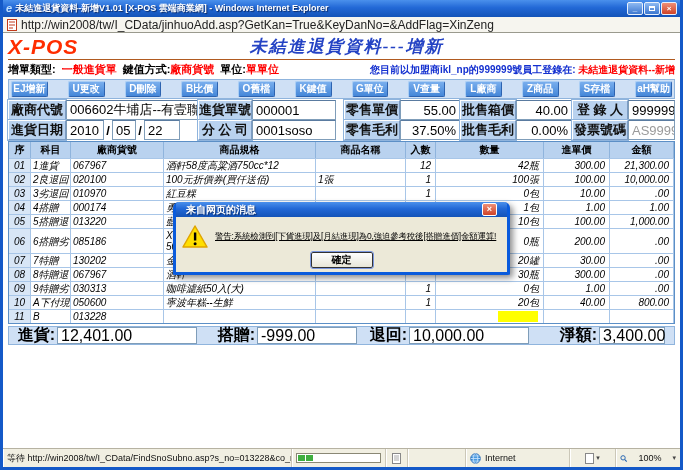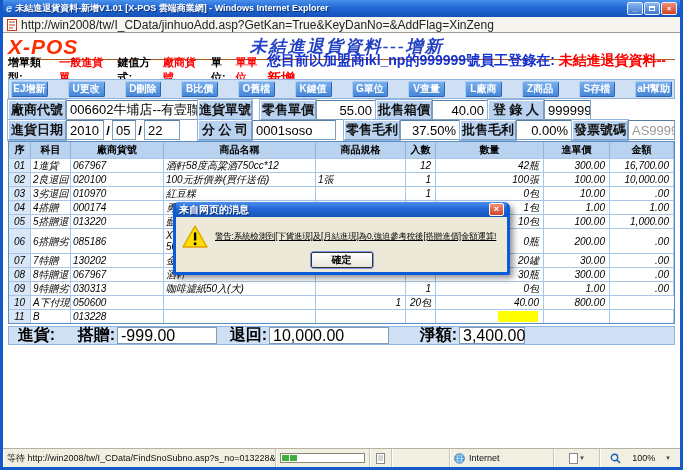--- a/index.html
+++ b/index.html
@@ -29,21 +29,21 @@
   
   .page{flex:1;background:#fff;padding:0 5px;position:relative;display:flex;flex-direction:column;}
   .pageheader{height:27px;display:flex;align-items:center;border-bottom:1px solid #b05a20;}
   .logo{color:#ff2d00;font-size:21px;font-weight:bold;font-style:italic;letter-spacing:1px;line-height:1;}
   .pagetitle{flex:1;text-align:center;color:#2443c4;font-weight:bold;font-style:italic;
     font-size:17px;letter-spacing:2px;font-family:"Liberation Serif","DejaVu Serif",serif;}
   .pageheader .spacer-r{width:60px;}
   .infoline{height:19px;display:flex;align-items:center;font-size:11px;font-weight:bold;color:#000;}
   .infoline .red{color:#f00;}
   .infoline .gap{width:6px;}
-  .login-info{margin-left:auto;font-size:14px;color:#1430d0;font-weight:bold;}
+  .login-info{margin-left:auto;font-size:10px;color:#1430d0;font-weight:bold;}
   .login-info .red{color:#f00;}
   
   .toolbar{height:20px;background:#cfe0f5;border:1px solid #8fb4dd;display:flex;gap:20px;
     padding:1px 2px;align-items:center;}
   .tbtn{flex:1;height:16px;border:1px solid #2d63b0;border-top-color:#a9cdf4;border-left-color:#a9cdf4;
     background:linear-gradient(#79aeed,#4587d8);color:#fff;font-size:10px;font-weight:bold;
     text-align:center;line-height:14px;border-radius:2px;cursor:pointer;white-space:nowrap;overflow:hidden;}
   
   .form{margin-top:1px;}
   .frow{height:20px;display:flex;align-items:stretch;font-size:13px;}
@@ -86,28 +86,28 @@
   .spane{height:100%;display:flex;align-items:center;padding:0 4px;border-right:1px solid #cbc7b8;
     box-shadow:inset 1px 0 0 #fff;white-space:nowrap;overflow:hidden;}
   .spane.main{flex:1;}
   .progress{width:94px;}
   .pbox{width:86px;height:10px;background:#fff;border:1px solid #8a8875;display:flex;gap:1px;padding:1px;}
   .pblock{width:7px;height:6px;background:#3fae3f;}
   .sp-small{width:22px;justify-content:center;}
   .sp-mid{width:58px;}
   .sp-net{width:104px;gap:4px;}
   .sp-right{width:46px;justify-content:center;gap:2px;}
-  .sp-zoom{width:80px;justify-content:center;gap:11px;border-right:none;}
+  .sp-zoom{width:64px;justify-content:center;gap:11px;border-right:none;}
   .arrow{font-size:7px;color:#444;}
   
   .dialog{position:absolute;left:170px;top:202px;width:337px;height:73px;z-index:20;
     border:3px solid #0a5bdc;border-top:none;border-radius:6px 6px 2px 2px;
     background:#ece9d8;box-shadow:3px 3px 6px rgba(0,0,0,.45);display:flex;flex-direction:column;}
   .dtitle{height:15px;flex:0 0 15px;border-radius:3px 3px 0 0;display:flex;align-items:center;
-    padding:0 3px;background:linear-gradient(180deg,#4a90ec 0%,#2268d6 45%,#1353b8 100%);color:#fff;}
+    padding:0 10px;background:linear-gradient(180deg,#4a90ec 0%,#2268d6 45%,#1353b8 100%);color:#fff;}
   .dtitle-text{font-size:10px;font-weight:bold;flex:1;text-shadow:1px 1px 1px rgba(0,0,20,.5);}
   .dclose{width:15px;height:13px;border:1px solid #fff;border-radius:2px;color:#fff;font-size:9px;
     line-height:11px;text-align:center;font-weight:bold;background:linear-gradient(#ef8f76,#cf4328);cursor:pointer;}
   .dbody{flex:1;display:flex;flex-direction:column;padding:4px 6px 4px 6px;}
   .dmsgrow{display:flex;align-items:center;flex:1;}
   .dmsg{margin-left:7px;font-size:8.5px;letter-spacing:-.2px;line-height:1.35;color:#000;white-space:nowrap;text-decoration:underline;}
   .dbtnrow{display:flex;justify-content:center;}
   .okbtn{width:62px;height:16px;font-size:10px;line-height:13px;text-align:center;color:#000;
     background:linear-gradient(#ffffff,#e8e6d8);border:1px solid #333;outline:1px solid #7a96df;
     border-radius:2px;font-weight:bold;cursor:pointer;}
@@ -174,20 +174,21 @@
         <div class="tbtn">Z商品</div>
         <div class="tbtn">S存檔</div>
         <div class="tbtn">aH幫助</div>
       </div>
 
     <div class="form">
       <div class="frow">
         <div class="flabel w58">廠商代號</div>
         <div class="finput w132">006602牛埔店--有壹聯(股</div>
         <div class="flabel w54">進貨單號</div>
+        <div class="finput w84">000001</div>
         <div class="w8"></div>
         <div class="flabel w56">零售單價</div>
         <div class="finput num w60">55.00</div>
         <div class="flabel w56">批售箱價</div>
         <div class="finput num w56">40.00</div>
         <div class="flabel w56">登 錄 人</div>
         <div class="finput w47">999999</div>
       </div>
       <div class="frow">
         <div class="flabel w58">進貨日期</div>
@@ -207,38 +208,38 @@
         <div class="flabel w56">發票號碼</div>
         <div class="finput w47 ghost">AS99999999</div>
       </div>
     </div>
 
     <div class="dtable">
       <div class="thead">
         <div>序</div>
         <div>科目</div>
         <div>廠商貨號</div>
+        <div>商品規格</div>
         <div>商品名稱</div>
-        <div>商品規格</div>
         <div>入數</div>
         <div>數量</div>
         <div>進單價</div>
         <div>金額</div>
       </div>
       <div>
           <div class="trow">
             <div class="tcell c-no">01</div>
             <div class="tcell c-type">1進貨</div>
             <div class="tcell c-code">067967</div>
             <div class="tcell c-name">酒軒58度高粱酒750cc*12</div>
             <div class="tcell c-spec"></div>
             <div class="tcell c-packs">12</div>
             <div class="tcell c-qty">42瓶</div>
             <div class="tcell c-price">300.00</div>
-            <div class="tcell c-amount">16,700.00</div>
+            <div class="tcell c-amount">21,300.00</div>
           </div>
           <div class="trow">
             <div class="tcell c-no">02</div>
             <div class="tcell c-type">2良退回</div>
             <div class="tcell c-code">020100</div>
             <div class="tcell c-name">100元折價券(買仟送佰)</div>
             <div class="tcell c-spec">1張</div>
             <div class="tcell c-packs">1</div>
             <div class="tcell c-qty">100張</div>
             <div class="tcell c-price">100.00</div>
@@ -319,20 +320,21 @@
             <div class="tcell c-spec"></div>
             <div class="tcell c-packs">1</div>
             <div class="tcell c-qty">0包</div>
             <div class="tcell c-price">1.00</div>
             <div class="tcell c-amount">.00</div>
           </div>
           <div class="trow">
             <div class="tcell c-no">10</div>
             <div class="tcell c-type">A下付現</div>
             <div class="tcell c-code">050600</div>
+            <div class="tcell c-name">寧波年糕--生鮮</div>
             <div class="tcell c-spec"></div>
             <div class="tcell c-packs">1</div>
             <div class="tcell c-qty">20包</div>
             <div class="tcell c-price">40.00</div>
             <div class="tcell c-amount">800.00</div>
           </div>
           <div class="trow">
             <div class="tcell c-no">11</div>
             <div class="tcell c-type">B</div>
             <div class="tcell c-code">013228</div>
@@ -343,20 +345,21 @@
               <div class="hl"></div>
             </div>
             <div class="tcell c-price"></div>
             <div class="tcell c-amount"></div>
           </div>
         </div>
     </div>
 
     <div class="totals">
       <div class="ml8 tlabel tw40">進貨:</div>
+      <div class="tval tw140">12,401.00</div>
       <div class="ml20 tlabel tw40">搭贈:</div>
       <div class="tval tw100">-999.00</div>
       <div class="ml12 tlabel tw40">退回:</div>
       <div class="tval tw120">10,000.00</div>
       <div class="ml30 tlabel tw40">淨額:</div>
       <div class="tval tw66">3,400.00</div>
     </div>
 
   </div>
 

